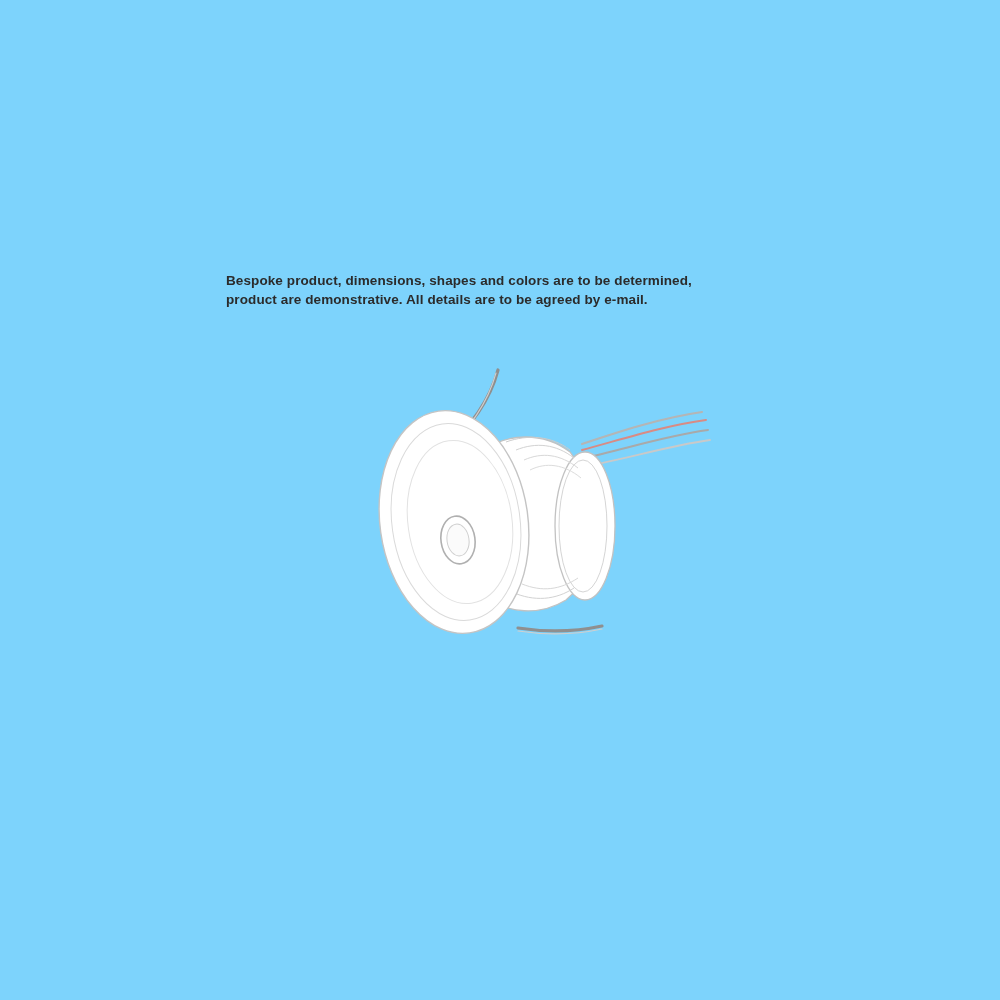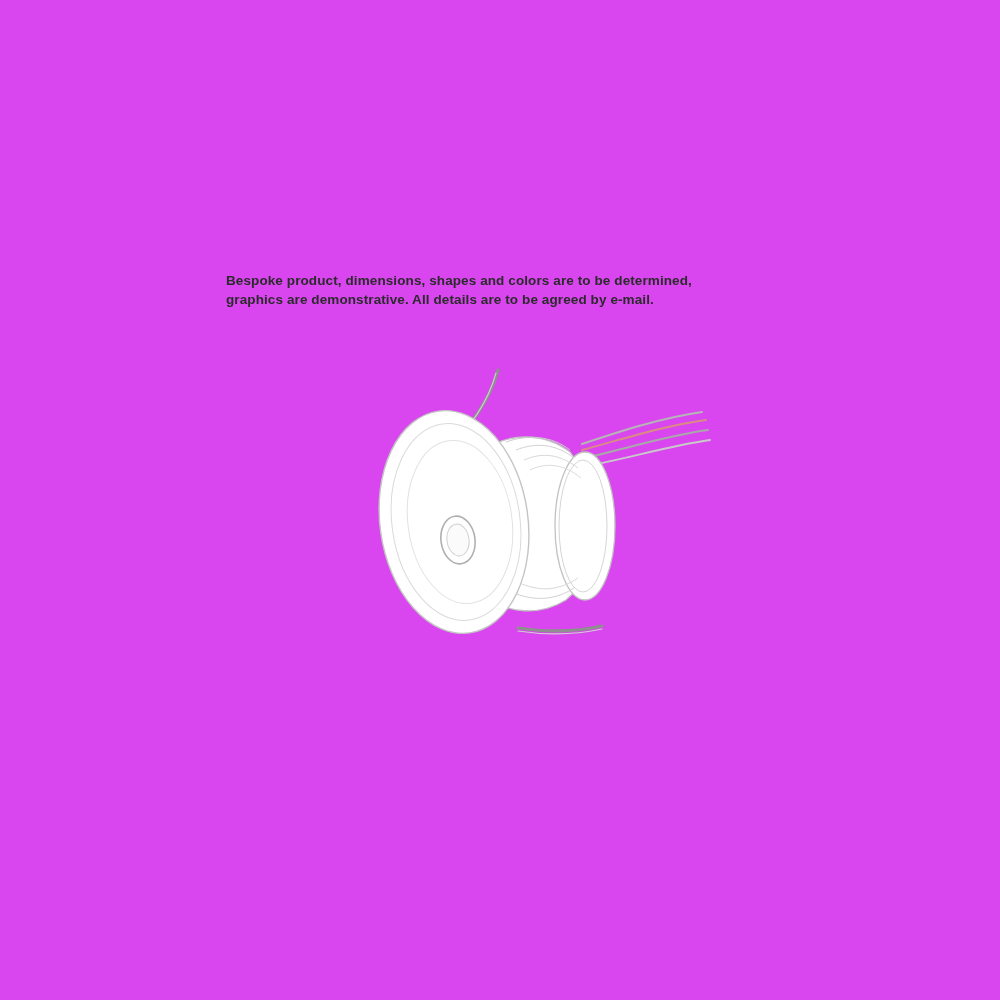--- a/index.html
+++ b/index.html
@@ -10,21 +10,21 @@
   body {
     width: 1000px;
     height: 1000px;
     position: relative;
     font-family: "Liberation Sans", sans-serif;
     overflow: hidden;
   }
   .page {
     position: absolute;
     inset: 0;
-    background: #d946ef;
+    background: #7dd3fc;
   }
   .disclaimer {
     position: absolute;
     left: 226px;
     top: 272px;
     width: 560px;
     font-size: 13.5px;
     font-weight: bold;
     line-height: 1.38;
     color: #2b2b2b;
@@ -47,21 +47,21 @@
     height: 100%;
   }
 </style>
 </head>
 <body>
 
 <div class="page">
 
   <div class="disclaimer">
     <span class="line">Bespoke product, dimensions, shapes and colors are to be determined,</span>
-    <span class="line">graphics are demonstrative. All details are to be agreed by e-mail.</span>
+    <span class="line">product are demonstrative. All details are to be agreed by e-mail.</span>
   </div>
 
   <div class="product-figure">
     <svg viewBox="0 0 400 340" xmlns="http://www.w3.org/2000/svg" aria-hidden="true">
 
       <g>
         <path d="M168 30 C 160 60, 140 88, 112 112" fill="none" stroke="#8f8f8f" stroke-width="3.2" stroke-linecap="round"></path>
         <path d="M166 33 C 158 62, 139 90, 112 114" fill="none" stroke="#cfcfcf" stroke-width="1.1" stroke-linecap="round"></path>
       </g>
 

